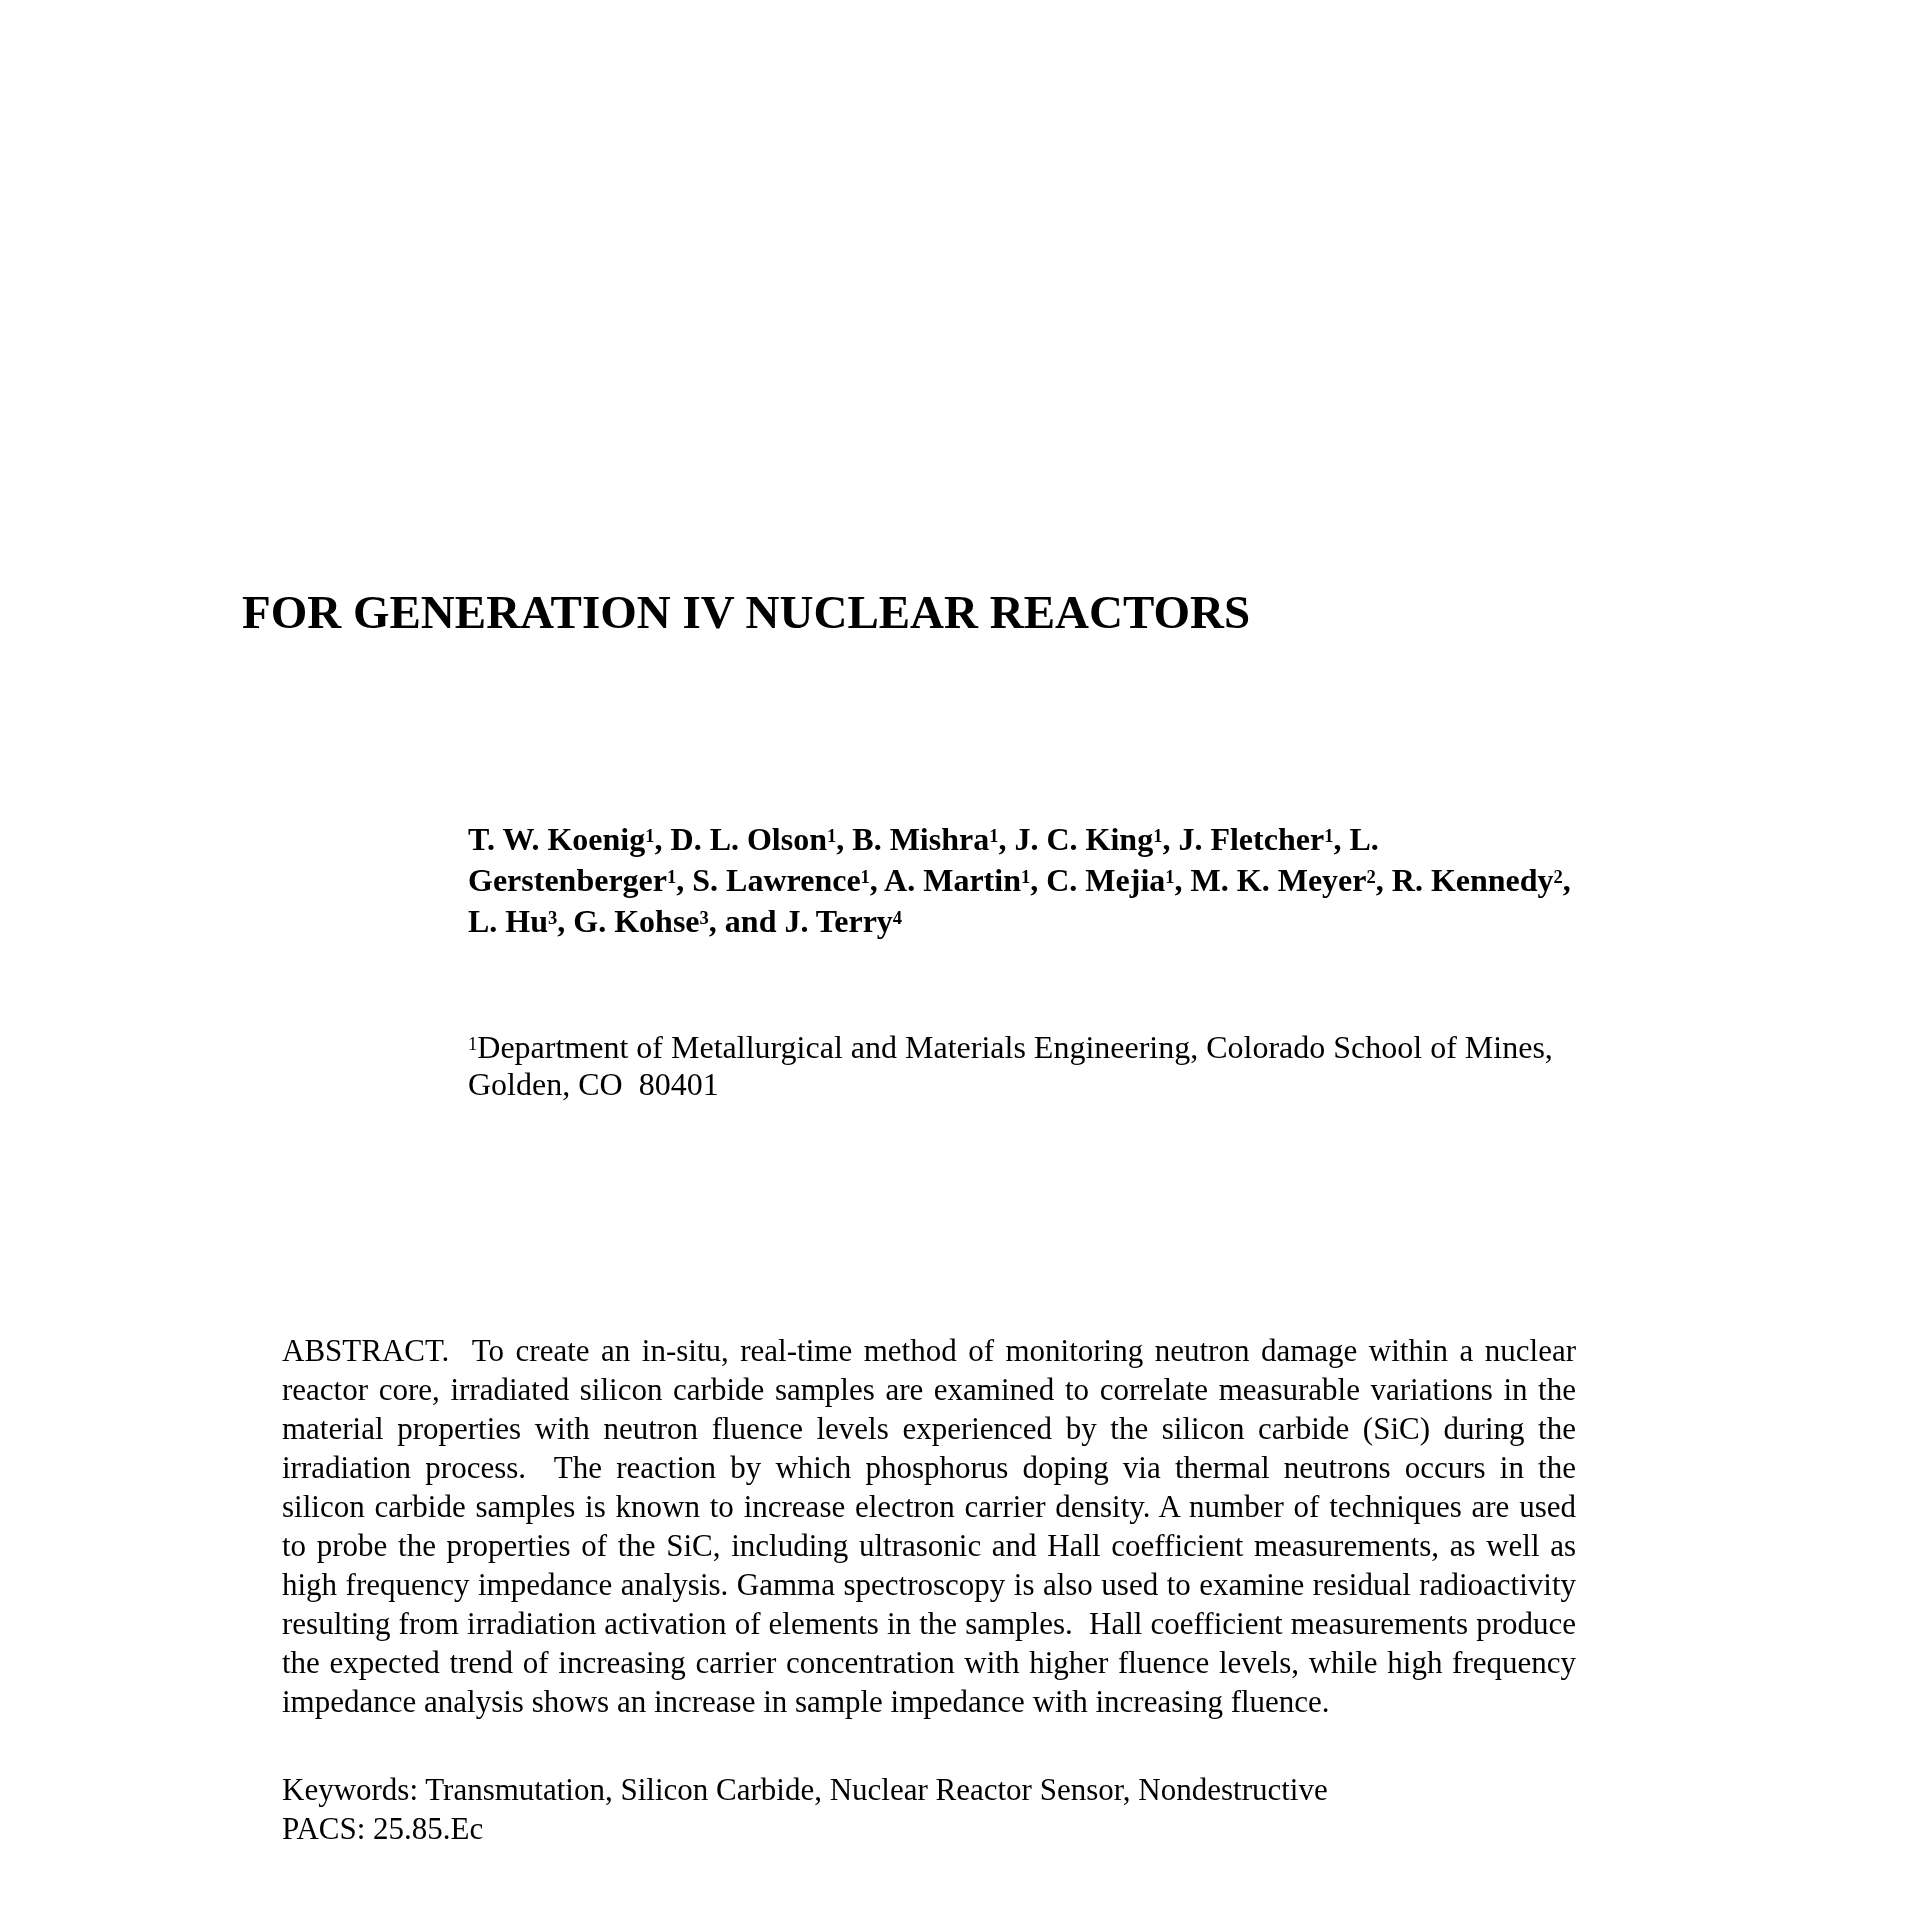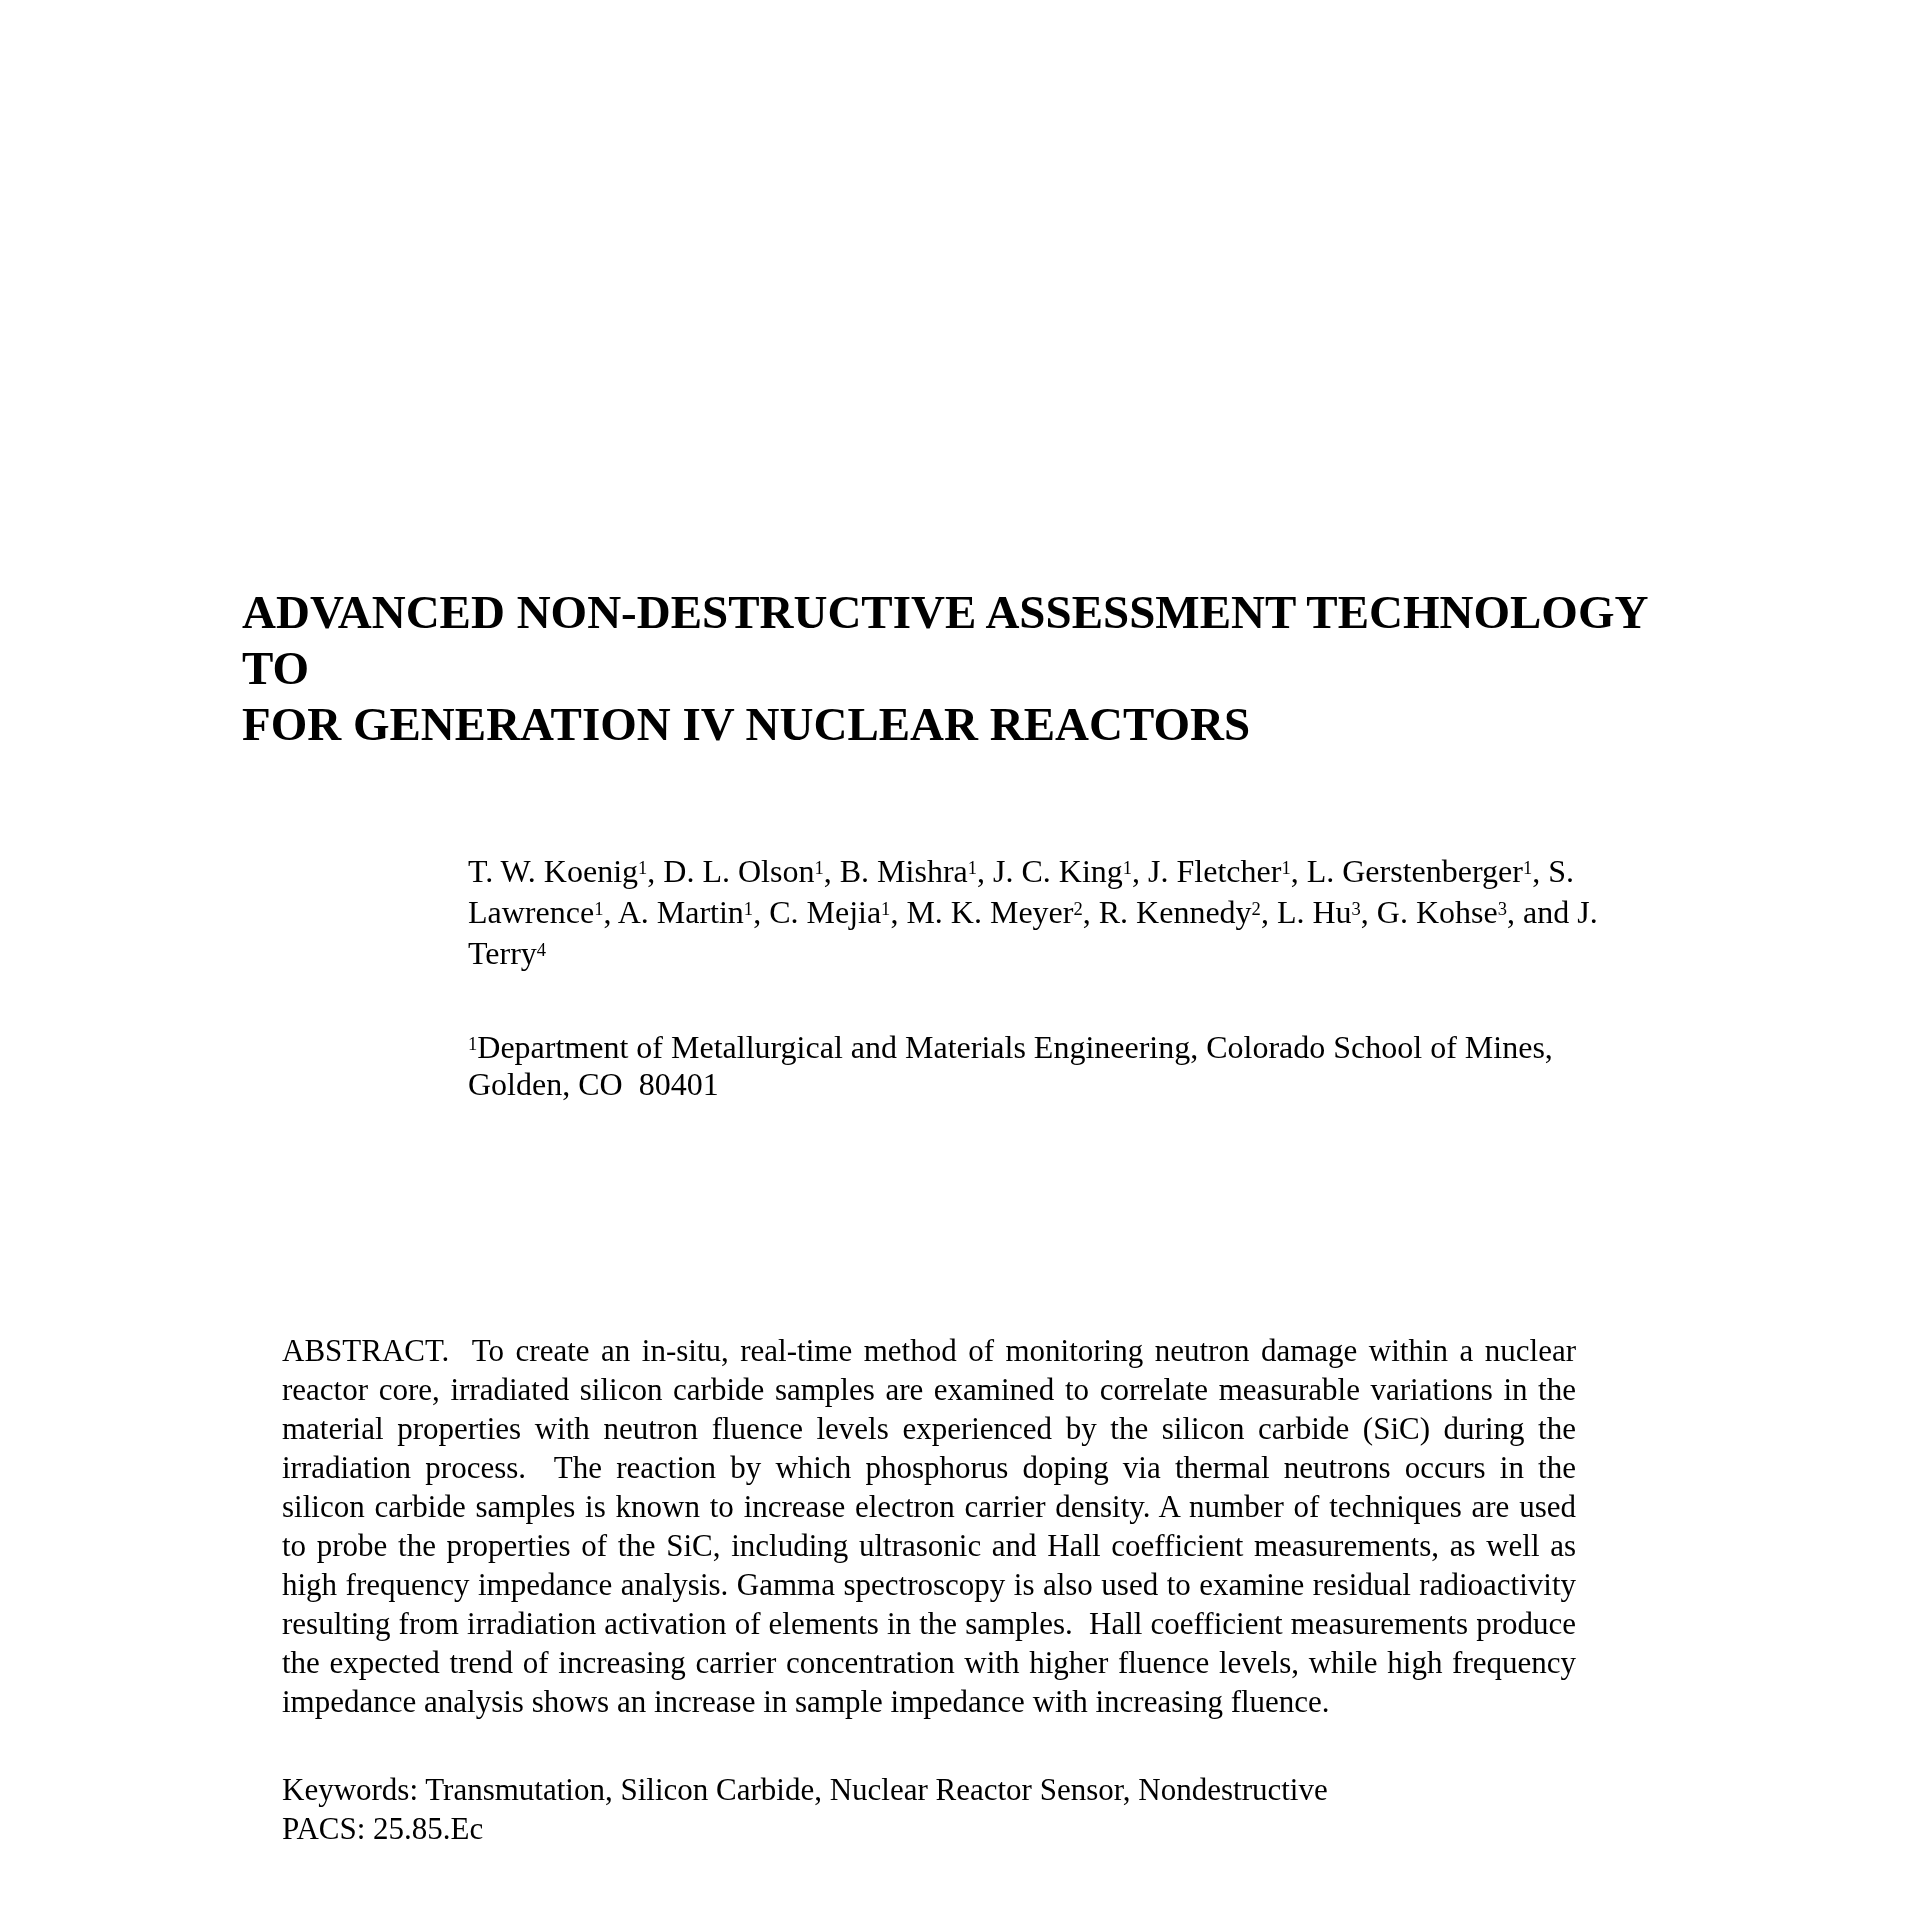--- a/index.html
+++ b/index.html
@@ -10,22 +10,22 @@
     color: #000000;
     font-family: "Liberation Serif", "DejaVu Serif", serif;
     overflow: hidden;
   }
   .title {
     position: absolute; left: 242px; top: 584px; width: 1464px;
     font-weight: bold; font-size: 47px; line-height: 56px;
     letter-spacing: 0;
   }
   .authors {
-    position: absolute; left: 468px; top: 851px; width: 1133px;
-    font-size: 32px; line-height: 41px;
+    position: absolute; left: 468px; top: 819px; width: 1133px;
+    font-size: 32px; line-height: 41px; font-weight: bold;
   }
   .affiliations {
     position: absolute; left: 468px; top: 1029px; width: 1156px;
     font-size: 32px; line-height: 37px;
   }
   .affiliations > div { white-space: pre-wrap; }
   sup {
     font-size: 58%;
     vertical-align: baseline;
     position: relative; top: -0.45em;
@@ -55,21 +55,20 @@
     font-family: "Liberation Sans", "DejaVu Sans", sans-serif;
     font-size: 17px; line-height: 20px;
     white-space: nowrap;
     color: #1a1a1a;
   }
 </style>
 </head>
 <body>
 
 <div class="title">
-  <div>ADVANCED NON-DESTRUCTIVE ASSESSMENT TECHNOLOGY TO</div>
   <div>FOR GENERATION IV NUCLEAR REACTORS</div>
 </div>
 
 <div class="authors"><span>T. W. Koenig<sup>1</sup>, </span><span>D. L. Olson<sup>1</sup>, </span><span>B. Mishra<sup>1</sup>, </span><span>J. C. King<sup>1</sup>, </span><span>J. Fletcher<sup>1</sup>, </span><span>L. Gerstenberger<sup>1</sup>, </span><span>S. Lawrence<sup>1</sup>, </span><span>A. Martin<sup>1</sup>, </span><span>C. Mejia<sup>1</sup>, </span><span>M. K. Meyer<sup>2</sup>, </span><span>R. Kennedy<sup>2</sup>, </span><span>L. Hu<sup>3</sup>, </span><span>G. Kohse<sup>3</sup>, </span><span>and J. Terry<sup>4</sup></span></div>
 
 <div class="affiliations">
     <div><sup>1</sup>Department of Metallurgical and Materials Engineering, Colorado School of Mines, Golden, CO  80401</div>
   </div>
 
 <p class="abstract"><span class="label">ABSTRACT.</span>  <span>To create an in-situ, real-time method of monitoring neutron damage within a nuclear reactor core, irradiated silicon carbide samples are examined to correlate measurable variations in the material properties with neutron fluence levels experienced by the silicon carbide (SiC) during the irradiation process.  The reaction by which phosphorus doping via thermal neutrons occurs in the silicon carbide samples is known to increase electron carrier density. A number of techniques are used to probe the properties of the SiC, including ultrasonic and Hall coefficient measurements, as well as high frequency impedance analysis. Gamma spectroscopy is also used to examine residual radioactivity resulting from irradiation activation of elements in the samples.  Hall coefficient measurements produce the expected trend of increasing carrier concentration with higher fluence levels, while high frequency impedance analysis shows an increase in sample impedance with increasing fluence.</span></p>

